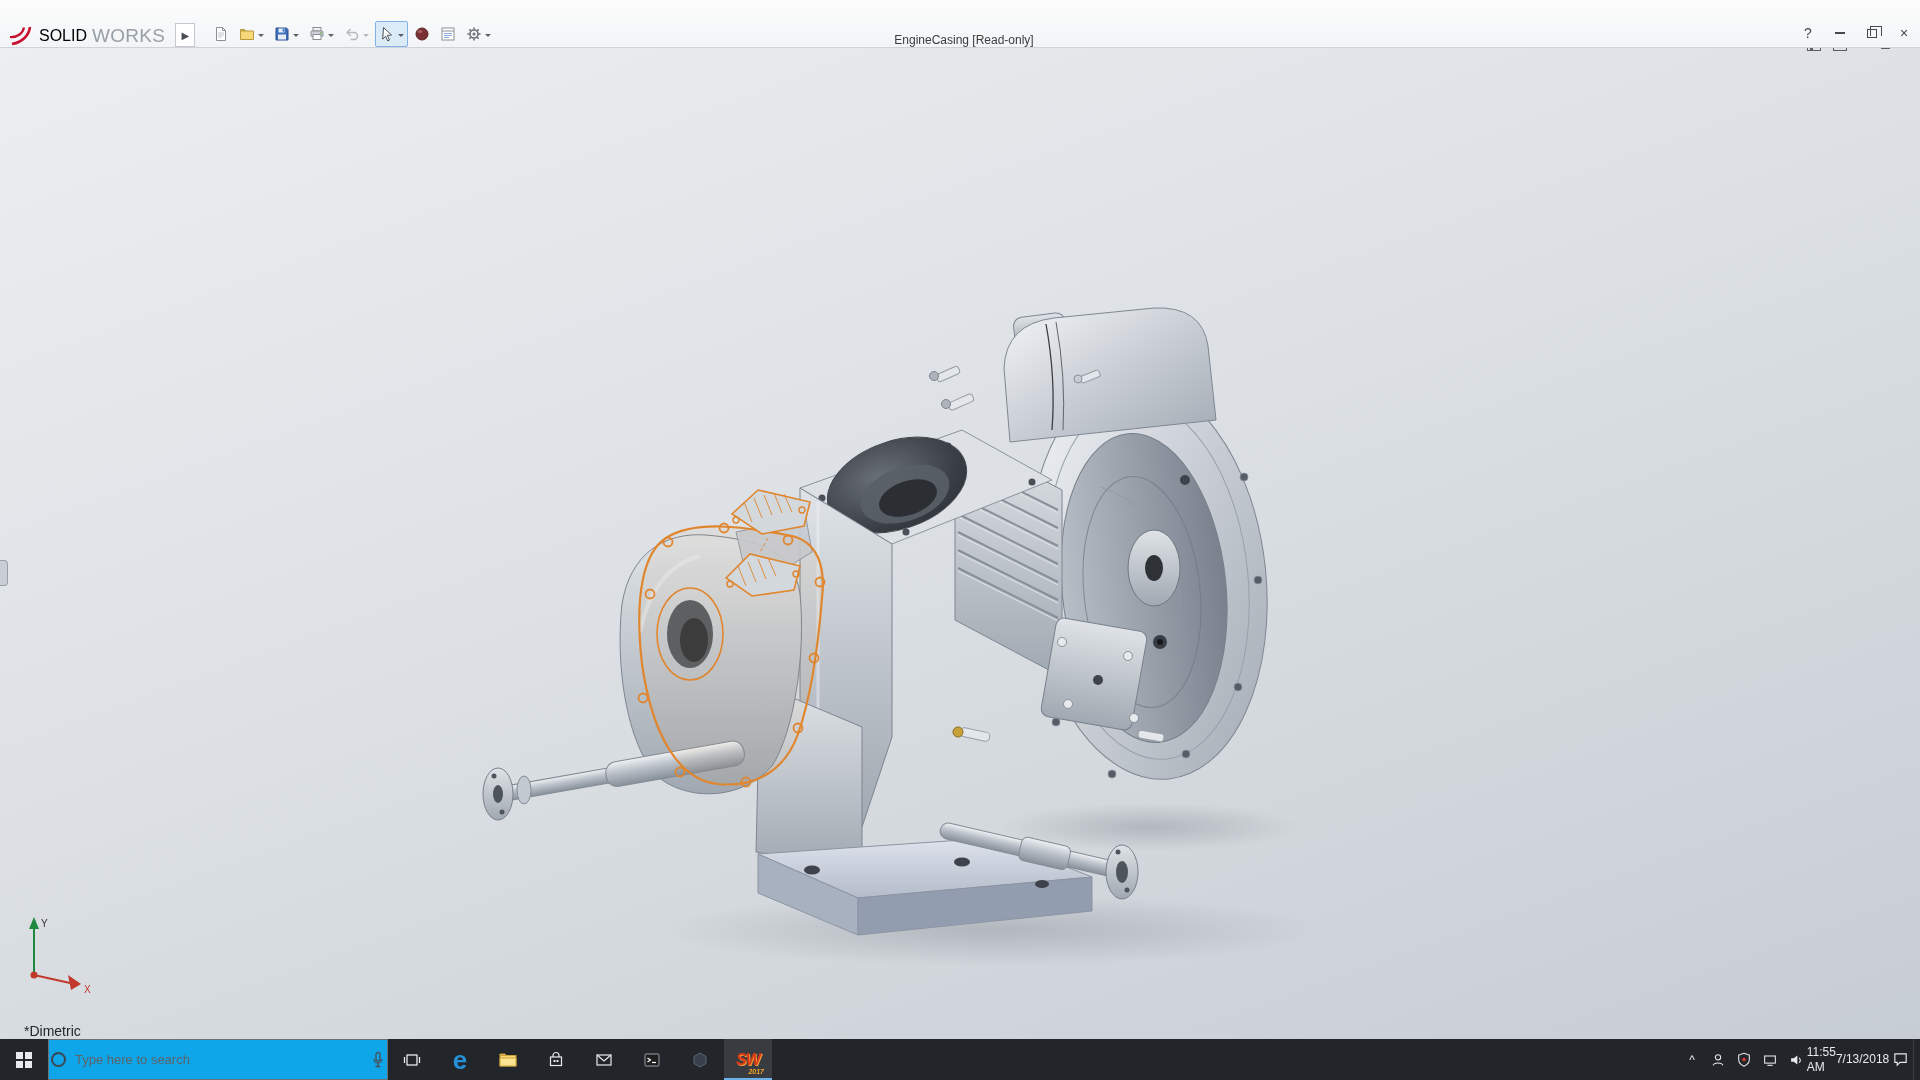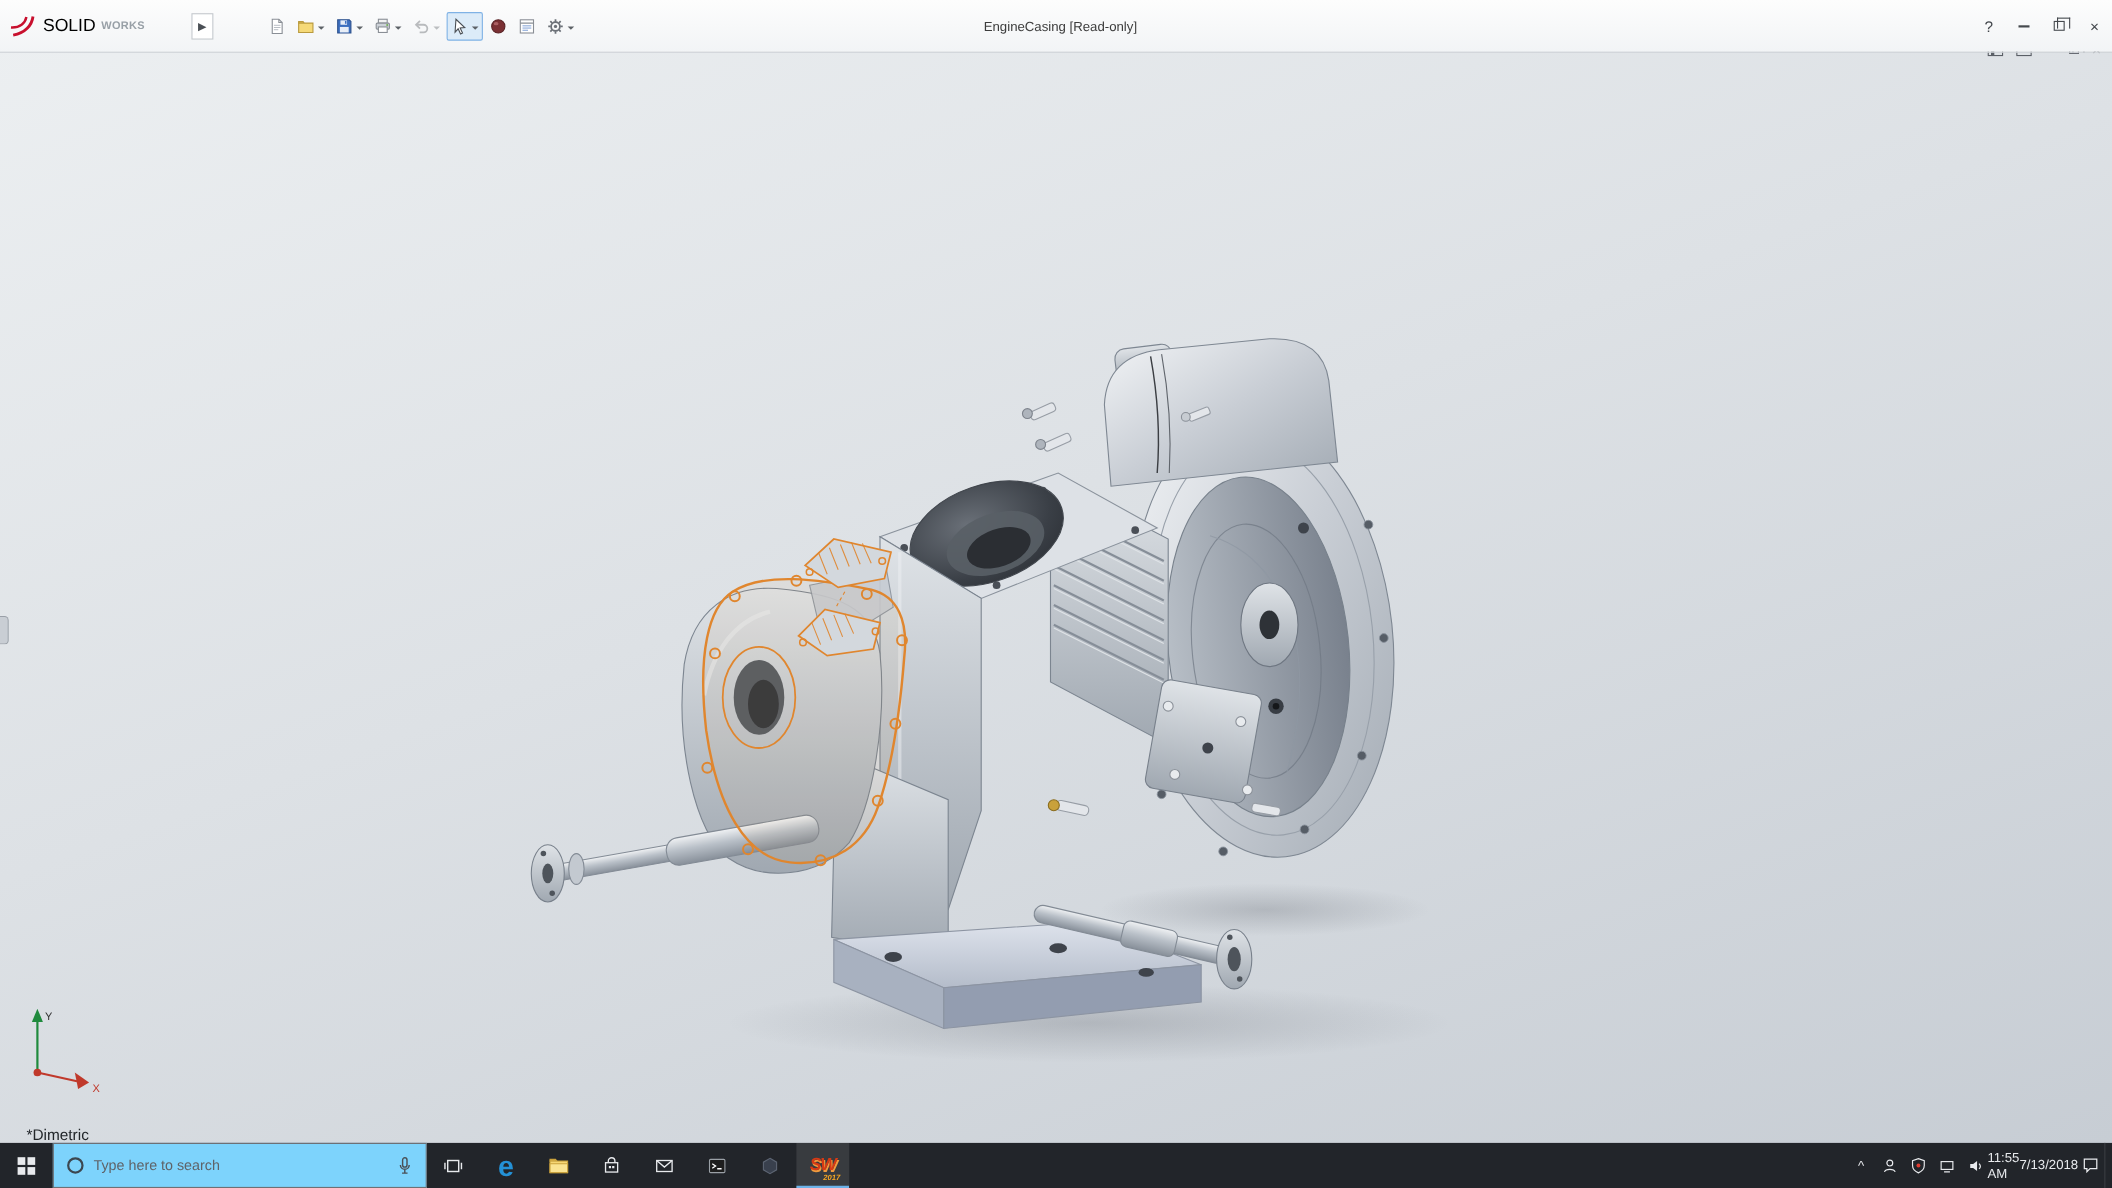--- a/index.html
+++ b/index.html
@@ -5,24 +5,24 @@
   * { margin:0; padding:0; box-sizing:border-box; }
   html,body { width:1920px; height:1080px; overflow:hidden; }
   body { font-family:"Liberation Sans", sans-serif; background:#d7dbe0; }
   .screen { position:relative; width:1920px; height:1080px; overflow:hidden; }
 
   
   .titlebar {
     position:absolute; top:0; left:0; right:0; height:48px;
     background:linear-gradient(#fdfdfd,#f2f4f6);
     border-bottom:1px solid #cfd3d7;
-    display:flex; align-items:center; z-index:30;gap:32px;
+    display:flex; align-items:flex-end; z-index:30;
   }
   .brand { display:flex; align-items:center; gap:5px; padding:0 10px 0 8px; }
-  .brand-works { font-weight:bold; color:#98a0a7; font-size:10px; letter-spacing:.3px; }
+  .brand-works { font-weight:normal; color:#98a0a7; font-size:19px; letter-spacing:.3px; }
   .expander-btn {
     width:20px; height:24px; display:flex; align-items:center; justify-content:center;
     border:1px solid #c4c8cd; background:#fff; color:#4a4f55; font-size:10px; margin-right:14px;
   }
   .tbar { display:flex; align-items:center; gap:2px; }
   .tb-btn { height:26px; padding:0 3px; display:flex; align-items:center; justify-content:center; border:1px solid transparent; border-radius:2px; }
   .tb-btn.active { border-color:#7fb2e5; background:#dcebf8; }
   .tb-btn.disabled { opacity:.38; }
   .dd-arrow { width:0; height:0; border:3px solid transparent; border-top-color:#5c6166; margin-left:3px; margin-top:6px; }
   .win-title { position:absolute; left:0; right:4px; text-align:center; font-size:12px; color:#3c3c3c; pointer-events:none;margin-left:12px; }
@@ -57,22 +57,22 @@
   
   .taskbar {
     position:absolute; left:0; right:0; bottom:0; height:41px;
     background:#22252a; display:flex; align-items:stretch; color:#e8eaed; z-index:40;
   }
   .tk-item { width:48px; display:flex; align-items:center; justify-content:center; position:relative; }
   .tk-item.active { background:rgba(255,255,255,.10); box-shadow:inset 0 -2px 0 #6cb2e8; }
   .start-grid { display:grid; grid-template-columns:7px 7px; grid-template-rows:7px 7px; gap:2px; }
   .start-grid span { background:#e8eaed; }
   .searchbox {
-    width:340px; background:#7dd3fc; display:flex; align-items:center; gap:9px;
-    padding:0 12px; border:1px solid #6d7075;
+    width:340px; background:#0ea5e9; display:flex; align-items:center; gap:9px;
+    padding:0 2px; border:1px solid #6d7075;
   }
   .cortana-ring { width:15px; height:15px; border-radius:50%; border:2.5px solid #3c4750; }
   .search-input { flex:1; border:none; outline:none; font-size:13px; color:#444; background:transparent; font-family:"Liberation Sans",sans-serif; }
   .search-input::placeholder { color:#5f6368; }
   .edge-e { font-size:26px; font-weight:bold; color:#2491d6; line-height:1; }
   .sw-tile { position:relative; width:34px; height:34px; display:flex; align-items:center; justify-content:center;font-style:italic; }
   .sw-glyph { font-size:16px; font-weight:800; color:#d63a14; letter-spacing:-1px; text-shadow:1px 1px 0 #f09a3e; }
   .sw-year { position:absolute; right:1px; bottom:2px; font-size:7px; font-weight:bold; color:#f5a623; }
   .tray { margin-left:auto; display:flex; align-items:stretch; }
   .tray-item { width:26px; display:flex; align-items:center; justify-content:center; }

